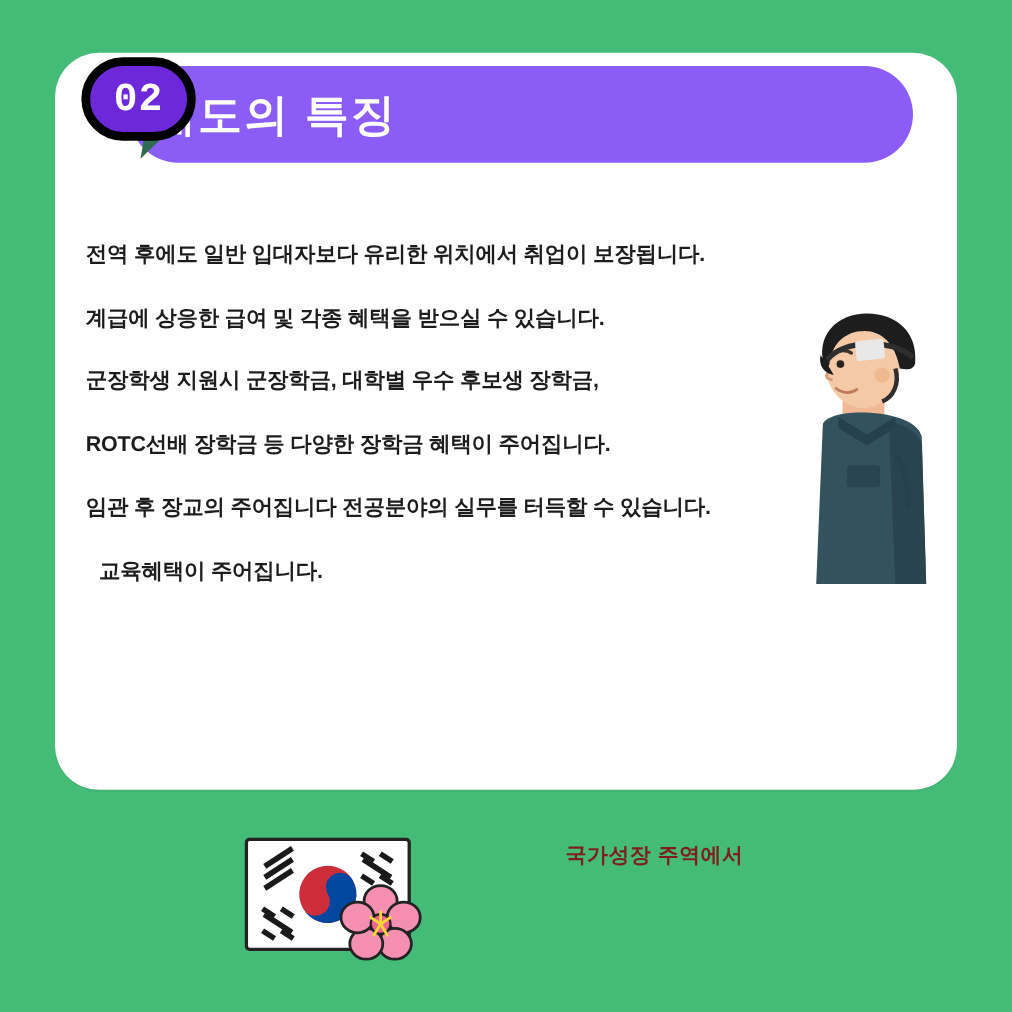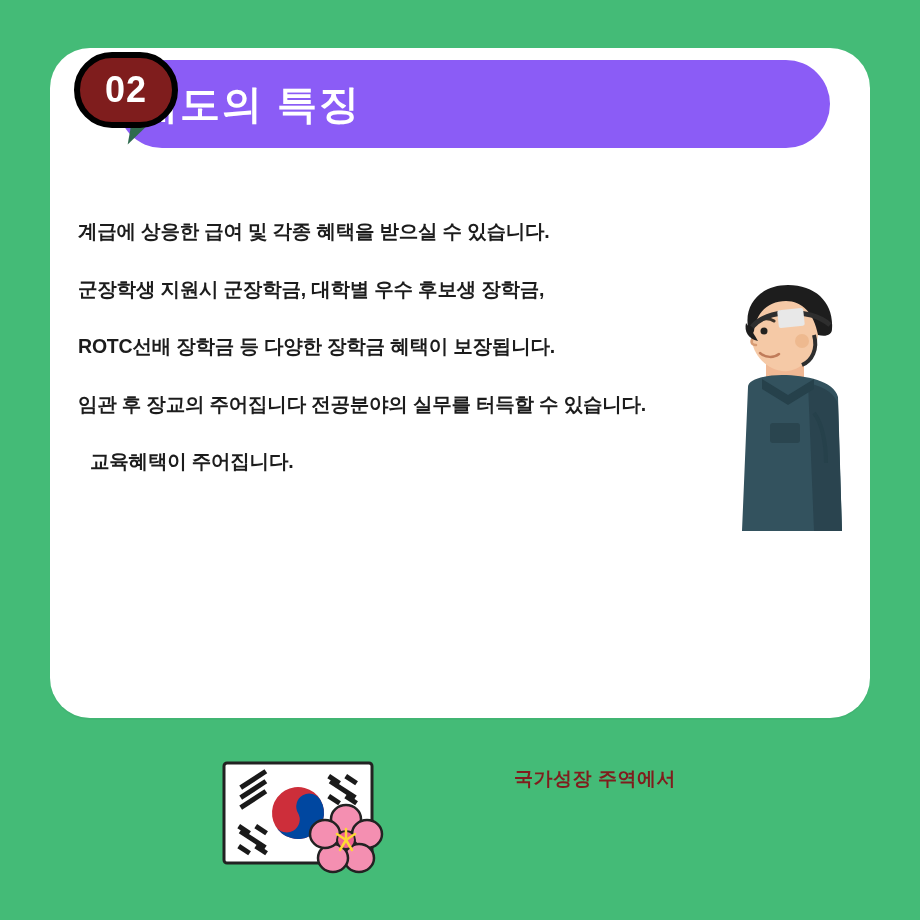--- a/index.html
+++ b/index.html
@@ -54,27 +54,28 @@
     top: 52px;
     width: 120px;
     height: 104px;
   }
   .badge {
     position: absolute;
     left: 0;
     top: 0;
     width: 104px;
     height: 76px;
-    background: #7f1d1d;
-    border: 6px solid #000000;
+    background: #6d28d9;
+    border: 8px solid #000000;
     border-radius: 40px;
     box-sizing: border-box;
     display: flex;
     align-items: center;
     justify-content: center;
+    font-family: Liberation Mono, monospace;
   }
   .badge-text {
     color: #ffffff;
     font-size: 36px;
     font-weight: bold;
     letter-spacing: 1px;
   }
   .badge-tail {
     position: absolute;
     left: 56px;
@@ -153,23 +154,24 @@
 </div>
 
 <div class="badge-wrap">
   <div class="badge-tail"></div>
   <div class="badge">
     <span class="badge-text">02</span>
   </div>
 </div>
 
 <div class="body-text">
+  <div class="line">전역 후에도 일반 입대자보다 유리한 위치에서 취업이 보장됩니다.</div>
   <div class="line">계급에 상응한 급여 및 각종 혜택을 받으실 수 있습니다.</div>
   <div class="line">군장학생 지원시 군장학금, 대학별 우수 후보생 장학금,</div>
-  <div class="line">ROTC선배 장학금 등 다양한 장학금 혜택이 보장됩니다.</div>
+  <div class="line">ROTC선배 장학금 등 다양한 장학금 혜택이 주어집니다.</div>
   <div class="line">임관 후 장교의 주어집니다 전공분야의 실무를 터득할 수 있습니다.</div>
   <div class="line">교육혜택이 주어집니다.</div>
 </div>
 
 <div class="soldier">
   <svg width="132" height="248" viewBox="0 0 132 248" xmlns="http://www.w3.org/2000/svg">
 
     <path d="M48 78 L86 78 L86 108 L48 108 Z" fill="#f0b894"></path>
 
     <path d="M30 104 C30 96 48 92 64 92 C88 92 116 98 120 114 L124 248 L24 248 Z" fill="#33525e"></path>

